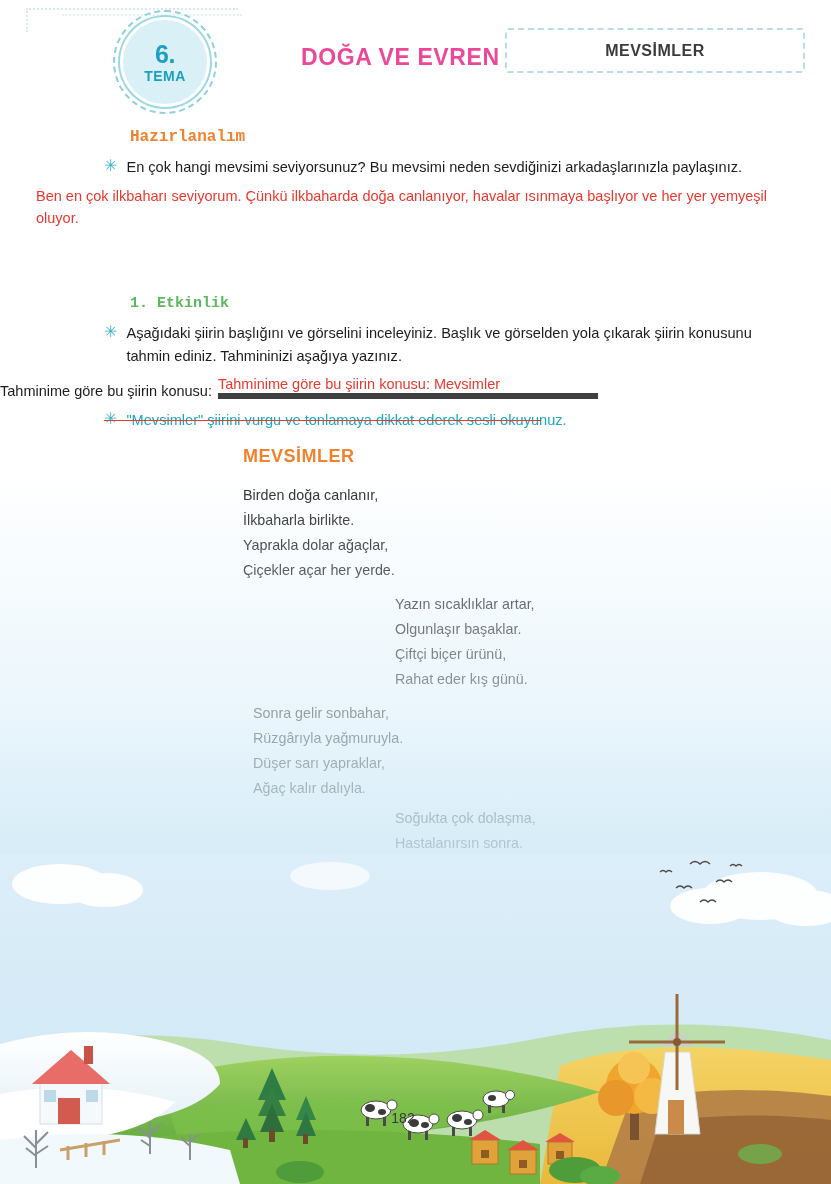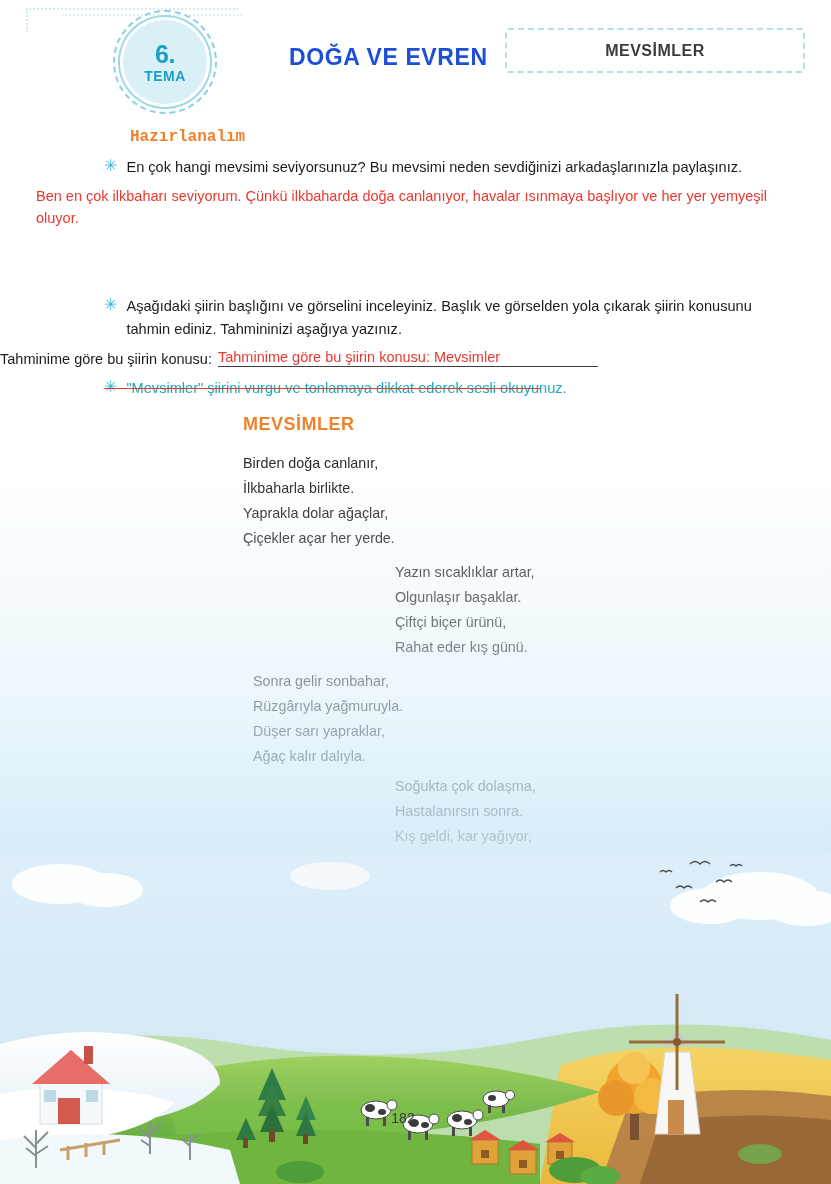--- a/index.html
+++ b/index.html
@@ -85,25 +85,25 @@
   }
   .tema-word {
     color: #1b9ec4;
     font-size: 14px;
     font-weight: bold;
     letter-spacing: .5px;
     margin-top: 2px;
   }
   .unit-title {
     position: absolute;
-    left: 289px;
+    left: 301px;
     top: 38px;
     font-size: 23px;
     font-weight: bold;
-    color: #1d4ed8;
+    color: #ec4899;
     letter-spacing: .6px;
   }
   .chapter-tab {
     position: absolute;
     left: 505px;
     top: 22px;
     width: 300px;
     height: 45px;
     border: 2px dashed #b8dde6;
     border-radius: 3px;
@@ -179,21 +179,21 @@
     display: flex;
     align-items: flex-end;
     margin-top: 8px;
     font-size: 14.5px;
     color: #1c1c1c;
   }
   .guess-fill {
     color: #e8392e;
     font-size: 14.5px;
     margin-left: 6px;
-    border-bottom: 1px solid #404040;
+    border-bottom: 6px solid #404040;
     flex: 1;
     padding-bottom: 1px;
     max-width: 380px;
   }
 
   .strike {
     position: relative;
   }
   .strike::after {
     content: "";
@@ -296,20 +296,21 @@
     <div class="sec-head">Hazırlanalım</div>
 
     <div class="qrow">
       <div class="star">✳</div>
       <div class="qtext">En çok hangi mevsimi seviyorsunuz? Bu mevsimi neden sevdiğinizi arkadaşlarınızla paylaşınız.</div>
     </div>
 
     <div class="answer">Ben en çok ilkbaharı seviyorum. Çünkü ilkbaharda doğa canlanıyor, havalar ısınmaya başlıyor ve her yer yemyeşil oluyor.</div>
 
     <div class="etkinlik">
+      <div class="sec-head green">1. Etkinlik</div>
 
       <div class="qrow">
         <div class="star">✳</div>
         <div class="qtext">Aşağıdaki şiirin başlığını ve görselini inceleyiniz. Başlık ve görselden yola çıkarak şiirin konusunu tahmin ediniz. Tahmininizi aşağıya yazınız.</div>
       </div>
 
       <div class="guess-line">
         <span>Tahminime göre bu şiirin konusu:</span>
         <span class="guess-fill">Tahminime göre bu şiirin konusu: Mevsimler</span>
       </div>

